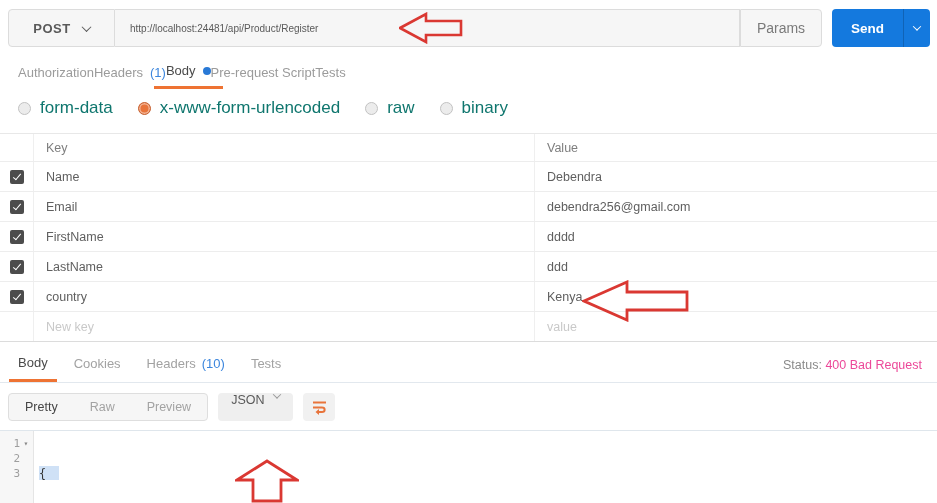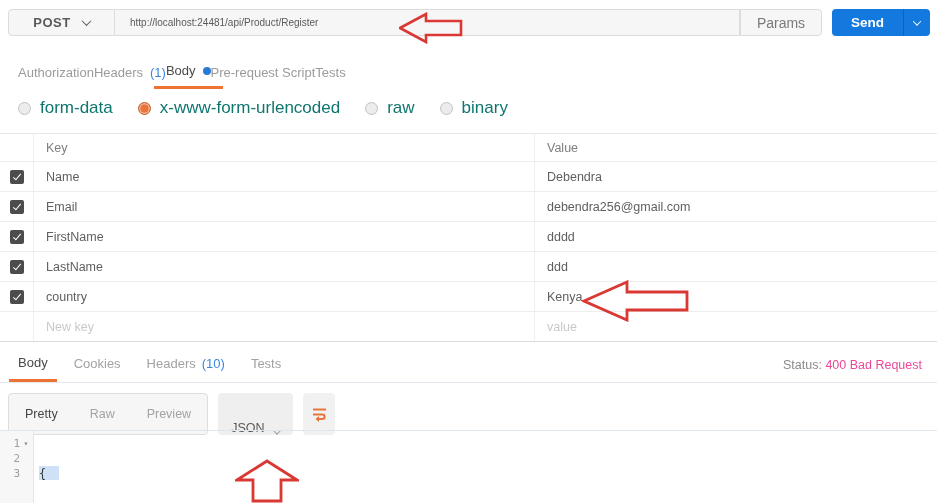--- a/index.html
+++ b/index.html
@@ -3,21 +3,21 @@
 <meta charset="utf-8">
 <style>
   * { margin:0; padding:0; box-sizing:border-box; }
   html,body { width:937px; height:503px; }
   body {
     position:relative; background:#ffffff; overflow:hidden;
     font-family:"Liberation Sans", sans-serif; color:#5f5f5f;
   }
 
   
-  .url-bar { position:absolute; top:9px; left:8px; height:27px; display:flex; }
+  .url-bar { position:absolute; top:9px; left:8px; height:38px; display:flex; }
   .method-box {
     width:107px; background:#f6f6f6; border:1px solid #dcdcdc;
     border-radius:4px 0 0 4px; display:flex; align-items:center; justify-content:center;
     gap:12px; font-size:13px; font-weight:bold; letter-spacing:.5px; color:#5a5a5a; cursor:pointer;
   }
   .url-box {
     width:625px; background:#f6f6f6; border:1px solid #dcdcdc; border-left:none;
     display:flex; align-items:center; padding-left:15px; font-size:10px; color:#5a5a5a;
   }
   .params-box {
@@ -70,27 +70,27 @@
   
   .resp-tabs { position:absolute; top:345px; left:0; right:0; height:38px;
                border-bottom:1px solid #e2e8ee; display:flex; padding-left:18px; gap:26px;
                font-size:13px; color:#a2a2a2; }
   .resp-tab { display:flex; align-items:center; gap:6px; height:100%; cursor:pointer; }
   .resp-tab.active { color:#4a4a4a; border-bottom:3px solid #ee7333; padding:0 9px; margin:0 -9px; }
   .status-line { position:absolute; top:358px; right:15px; font-size:12.5px; color:#8a8a8a; }
   .status-line .val { color:#ec4899; }
 
   
-  .resp-toolbar { position:absolute; top:393px; left:8px; height:42px;
+  .resp-toolbar { position:absolute; top:393px; left:8px; height:28px;
                   display:flex; align-items:stretch; gap:10px; font-size:12.5px; }
   .seg-group { display:flex; border:1px solid #dedede; border-radius:4px; background:#f6f6f6; overflow:hidden; }
   .seg { padding:0 16px; display:flex; align-items:center; color:#a3a3a3; cursor:pointer; }
   .seg.active { color:#454545; }
   .json-select { background:#efefef; border-radius:4px; padding:0 13px; display:flex;
-                 align-items:flex-end; gap:10px; color:#5a5a5a; cursor:pointer; }
+                 align-items:flex-start; gap:10px; color:#5a5a5a; cursor:pointer; }
   .json-select .chev { color:#9a9a9a; }
   .wrap-btn { background:#f1f1f1; border-radius:4px; width:32px; display:flex;
               align-items:center; justify-content:center; cursor:pointer; }
 
   
   .editor { position:absolute; top:430px; left:0; right:0; height:73px; border-top:1px solid #dfe6ec;
             font-family:"DejaVu Sans Mono","Liberation Mono",monospace; font-size:11.6px; line-height:15px; }
   .gutter { position:absolute; left:0; top:0; bottom:0; width:34px; background:#f7f7f7;
             border-right:1px solid #e5e5e5; color:#9e9e9e; padding-top:5px; font-size:11px; }
   .gutter-row { display:flex; height:15px; align-items:center; }

